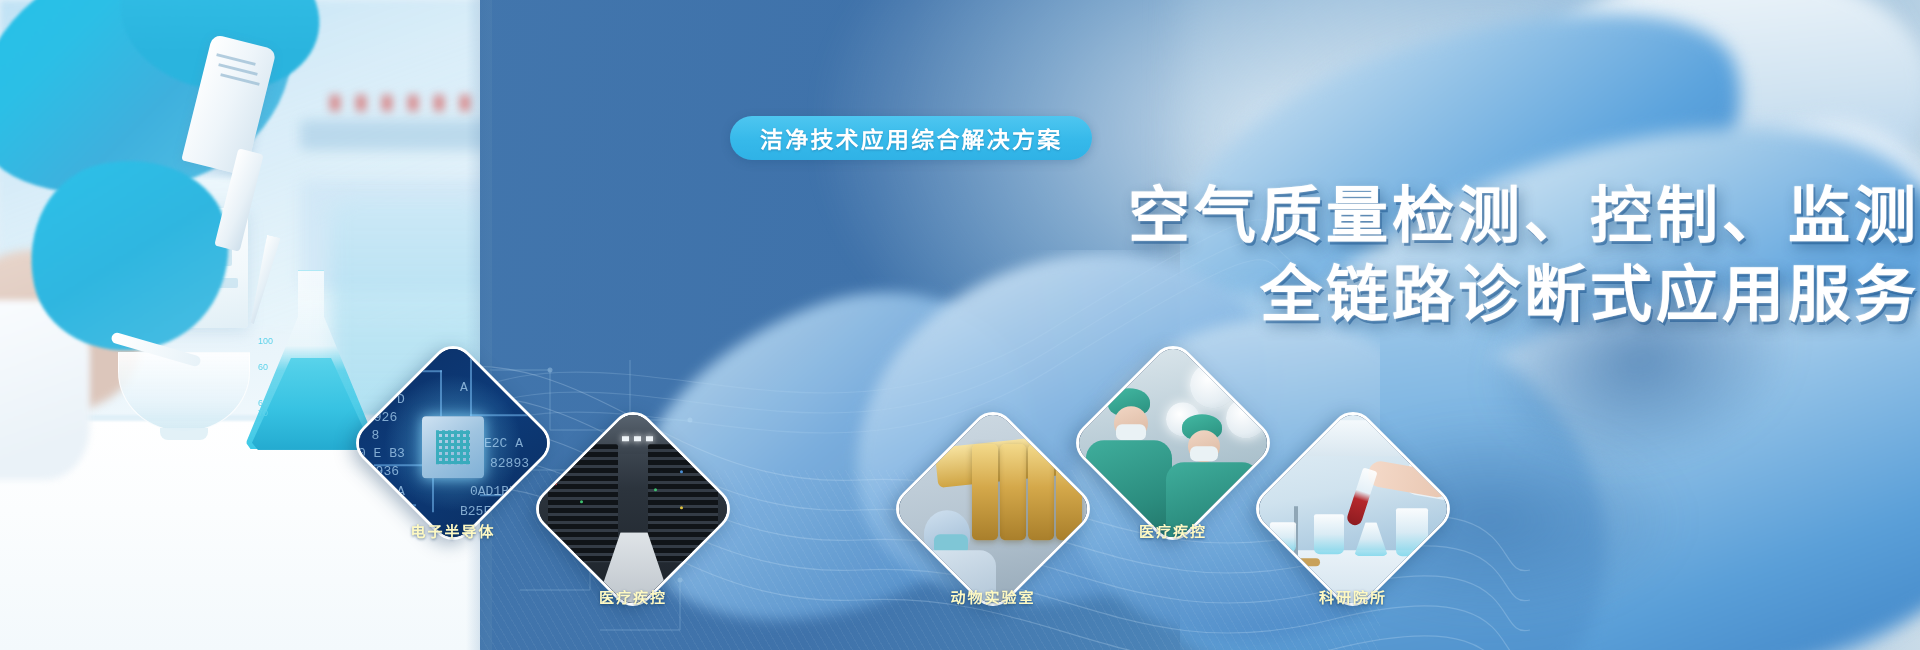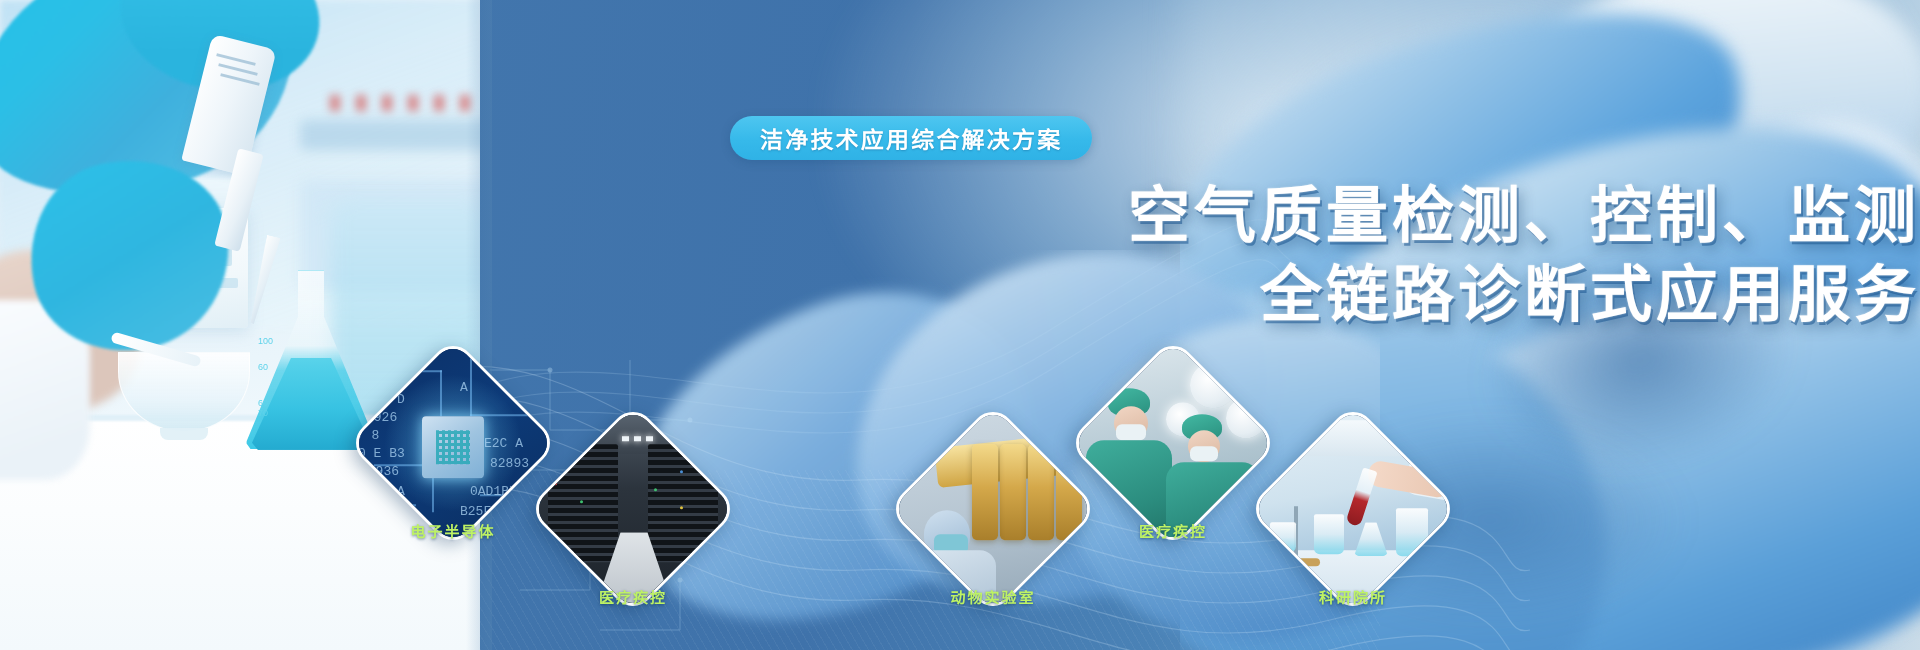--- a/index.html
+++ b/index.html
@@ -165,21 +165,21 @@
     transform:rotate(45deg);border-radius:22px;overflow:hidden;
     border:3px solid #ffffff;
     box-shadow:0 6px 18px rgba(14,55,95,.35);
     background:#0d2d55;
   }
   .card .dia .inner{position:absolute;left:-28px;top:-28px;width:206px;height:206px;transform:rotate(-45deg);}
   .card .shadowdia{
     position:absolute;left:16px;top:18px;width:150px;height:150px;transform:rotate(45deg);
     border-radius:22px;background:linear-gradient(135deg,#1f8f9e 0%,#13757f 100%);z-index:-1;opacity:.95;
   }
-  .card-label{position:absolute;width:240px;left:-45px;text-align:center;color:#bef264;
+  .card-label{position:absolute;width:240px;left:-45px;text-align:center;color:#fef9c3;
     font-size:15px;font-weight:bold;letter-spacing:2px;text-shadow:0 1px 3px rgba(12,50,90,.6);}
 
   
   .img-circuit{position:absolute;inset:0;background:
     radial-gradient(circle at 50% 48%,rgba(120,220,255,.45) 0%,rgba(10,40,90,0) 46%),
     linear-gradient(150deg,#0b2f66 0%,#0d3b79 45%,#0a2c5e 100%);}
   .img-circuit .trace{position:absolute;background:rgba(120,190,245,.55);}
   .img-circuit .chip{position:absolute;left:72px;top:72px;width:62px;height:62px;border-radius:4px;
     background:linear-gradient(145deg,#cfe2f2 0%,#9fc4e0 50%,#7fb0d6 100%);
     box-shadow:0 0 14px rgba(140,220,255,.8);}

